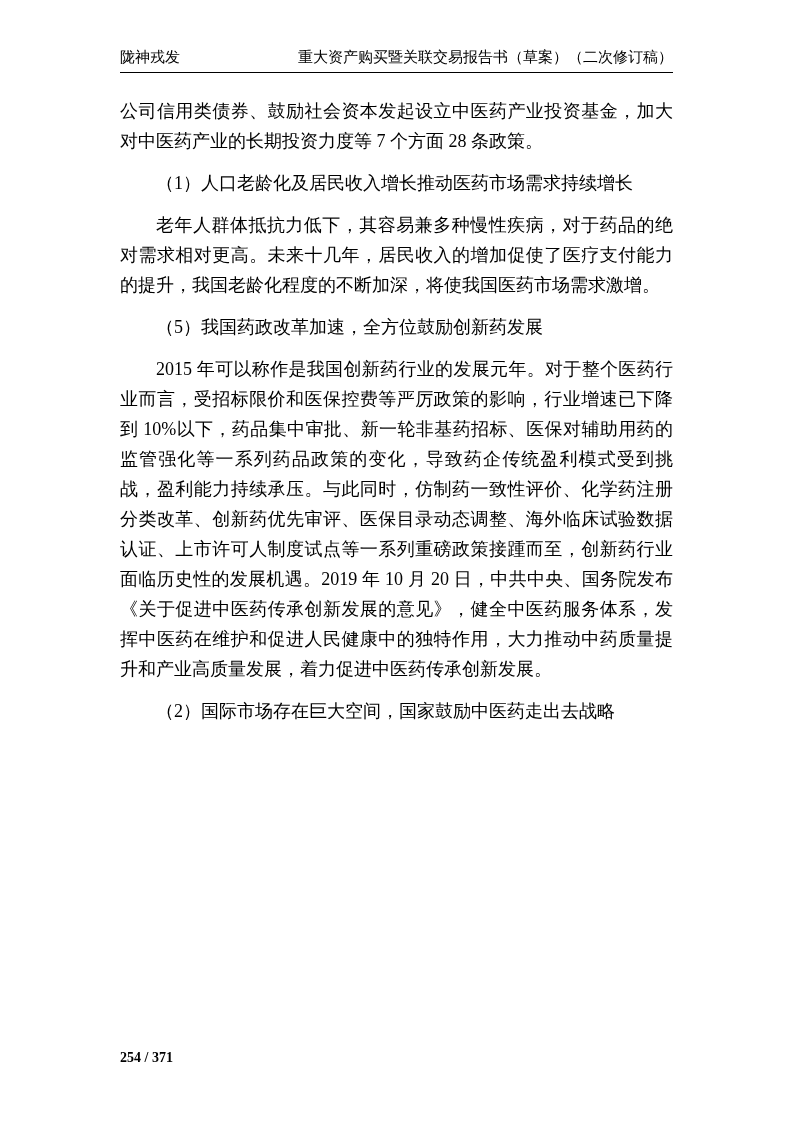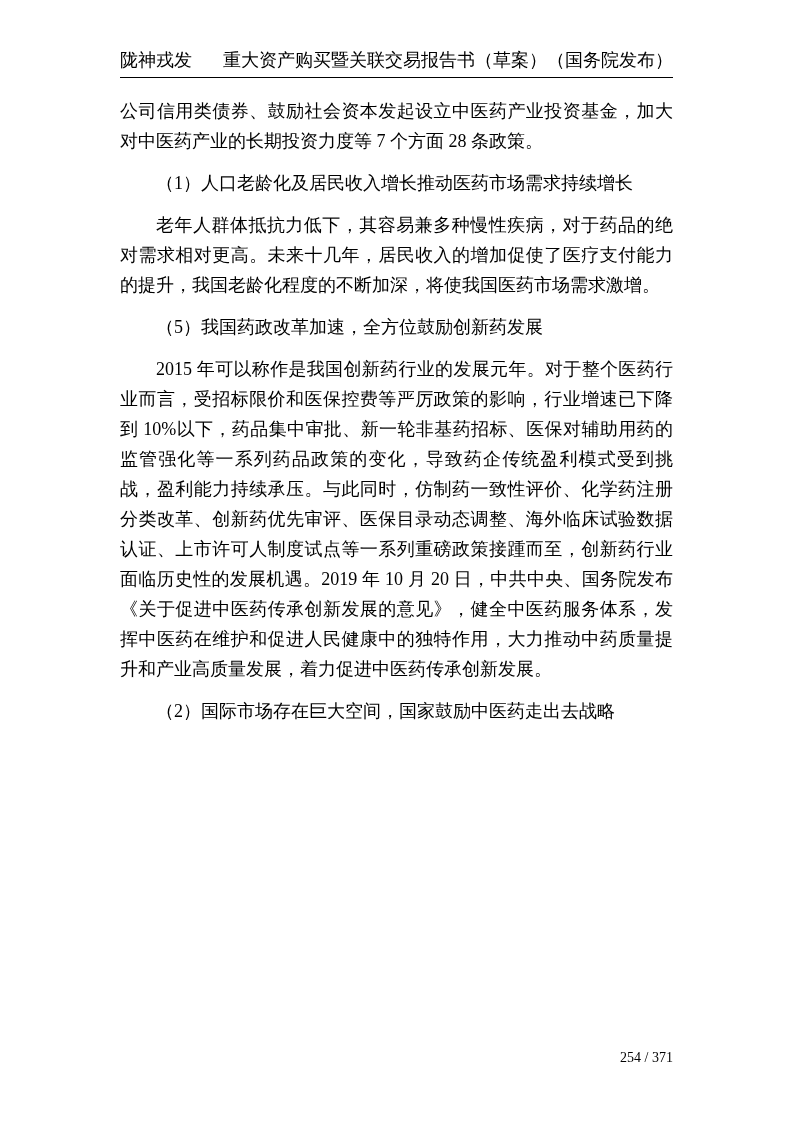--- a/index.html
+++ b/index.html
@@ -15,21 +15,21 @@
     overflow: hidden;
   }
   .header {
     position: absolute;
     top: 48px;
     left: 120px;
     width: 553px;
     display: flex;
     justify-content: space-between;
     align-items: flex-end;
-    font-size: 18px;
+    font-size: 15px;
     padding-bottom: 5px;
     border-bottom: 1px solid #000000;
   }
   .header .h-left { white-space: nowrap; }
   .header .h-right { white-space: nowrap; }
   .content {
     position: absolute;
     top: 96px;
     left: 120px;
     width: 553px;
@@ -39,33 +39,32 @@
     text-align-last: left;
   }
   .content p { margin-bottom: 12px; }
   .content p.indent { text-indent: 2em; }
   .content p.heading { text-indent: 2em; margin-top: 2px; margin-bottom: 12px; }
   .footer {
     position: absolute;
     top: 1050px;
     left: 120px;
     width: 553px;
-    text-align: right;
     font-size: 14px;
-    font-weight: normal;
+    font-weight: bold;
   }
 </style>
 </head>
 <body>
 
 <div class="page">
 
   <div class="header">
     <span class="h-left">陇神戎发</span>
-    <span class="h-right">重大资产购买暨关联交易报告书（草案）（国务院发布）</span>
+    <span class="h-right">重大资产购买暨关联交易报告书（草案）（二次修订稿）</span>
   </div>
 
   <div class="content">
     <p class="para">公司信用类债券、鼓励社会资本发起设立中医药产业投资基金，加大对中医药产业的长期投资力度等 7 个方面 28 条政策。</p>
     <p class="heading">（1）人口老龄化及居民收入增长推动医药市场需求持续增长</p>
     <p class="indent">老年人群体抵抗力低下，其容易兼多种慢性疾病，对于药品的绝对需求相对更高。未来十几年，居民收入的增加促使了医疗支付能力的提升，我国老龄化程度的不断加深，将使我国医药市场需求激增。</p>
     <p class="heading">（5）我国药政改革加速，全方位鼓励创新药发展</p>
     <p class="indent">2015 年可以称作是我国创新药行业的发展元年。对于整个医药行业而言，受招标限价和医保控费等严厉政策的影响，行业增速已下降到 10%以下，药品集中审批、新一轮非基药招标、医保对辅助用药的监管强化等一系列药品政策的变化，导致药企传统盈利模式受到挑战，盈利能力持续承压。与此同时，仿制药一致性评价、化学药注册分类改革、创新药优先审评、医保目录动态调整、海外临床试验数据认证、上市许可人制度试点等一系列重磅政策接踵而至，创新药行业面临历史性的发展机遇。2019 年 10 月 20 日，中共中央、国务院发布《关于促进中医药传承创新发展的意见》，健全中医药服务体系，发挥中医药在维护和促进人民健康中的独特作用，大力推动中药质量提升和产业高质量发展，着力促进中医药传承创新发展。</p>
     <p class="heading">（2）国际市场存在巨大空间，国家鼓励中医药走出去战略</p>
   </div>

